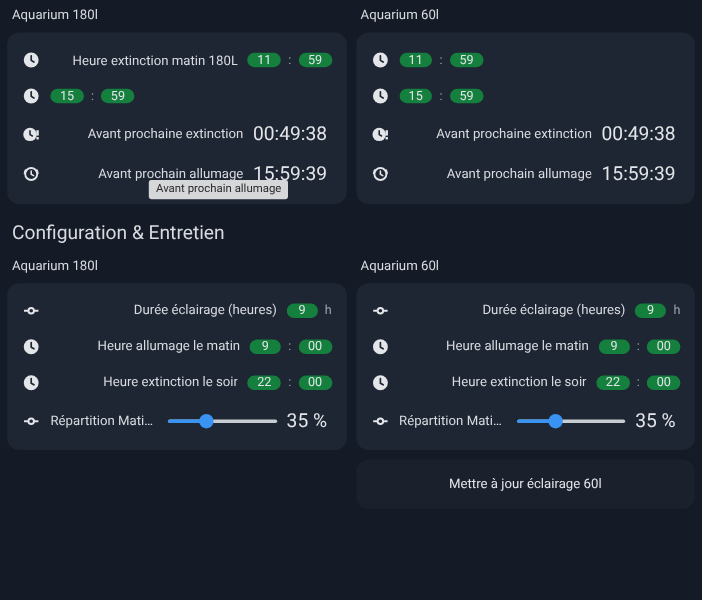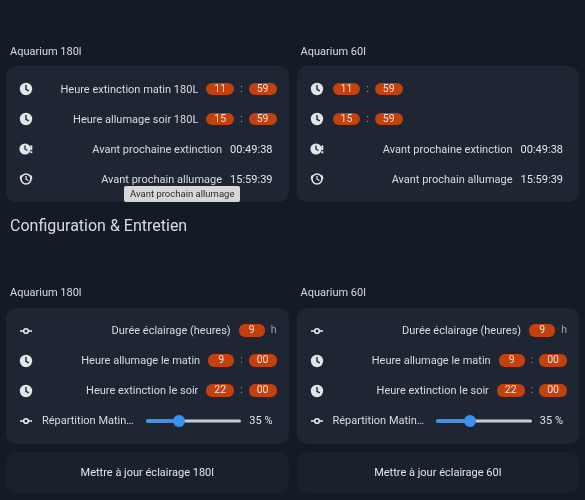--- a/index.html
+++ b/index.html
@@ -7,21 +7,21 @@
     background: #141b26;
     font-family: -apple-system, BlinkMacSystemFont, "Segoe UI", Roboto, sans-serif;
     color: #d9dbe0;
     font-size: 11px;
     width: 585px;
     height: 500px;
     overflow: hidden;
     line-height: 1.2;
   }
   .cols { display: flex; gap: 8px; padding: 0 6px; }
-  .col { flex: 1; min-width: 0; margin-top: 39px; }
+  .col { flex: 1; min-width: 0; }
   .panel-title {
     color: #d9dbe0;
     font-size: 11px;
     font-weight: 400;
     padding: 6px 4px 8px 4px;
   }
   .card {
     background: #1e2633;
     border-radius: 10px;
     padding: 8px 2px 8px 2px;
@@ -52,31 +52,31 @@
     text-align: right;
   }
   .value-group {
     display: flex;
     align-items: center;
     gap: 6px;
     color: #d9dbe0;
     font-size: 10.5px;
   }
   .pill {
-    background: #c2410c;
+    background: #15803d;
     border-radius: 6px;
     padding: 0 8px;
     min-width: 26px;
     text-align: center;
     color: #e3e5e9;
   }
   .colon { color: #9ea4ad; }
   .plain-val {
     color: #e3e5e9;
-    font-size: 11px;
+    font-size: 16px;
     padding-right: 4px;
   }
   .tooltip {
     position: absolute;
     background: #d6d7d9;
     color: #2b2b2b;
     font-size: 9.5px;
     padding: 2px 6px;
     border-radius: 2px;
     left: 116px;
@@ -177,21 +177,20 @@
         <span class="colon">:</span>
         <span class="pill">59</span>
       </div>
         </div>
         <div class="row">
           <span class="icon">
             <svg viewBox="0 0 16 16">
               <use href="#i-clock"></use>
             </svg>
           </span>
-          <span class="label">Heure allumage soir 180L</span>
           <div class="value-group">
         <span class="pill">15</span>
         <span class="colon">:</span>
         <span class="pill">59</span>
       </div>
         </div>
         <div class="row">
           <span class="icon">
             <svg viewBox="0 0 16 16">
               <use href="#i-clock-alert"></use>
@@ -313,21 +312,20 @@
           </span>
           <span class="label">Répartition Matin/Soir ...</span>
           <div class="slider">
          <div class="slider-track"></div>
          <div class="slider-fill" style="width:35%"></div>
          <div class="slider-thumb" style="left:35%"></div>
        </div>
           <span class="plain-val">35 %</span>
         </div>
       </div>
-    <div class="update-btn">Mettre à jour éclairage 180l</div>
   </div>
   <div class="col">
     <div class="panel-title">Aquarium 60l</div>
     <div class="card" id="config-right">
         <div class="row">
           <span class="icon">
             <svg viewBox="0 0 16 16">
               <use href="#i-dash"></use>
             </svg>
           </span>

